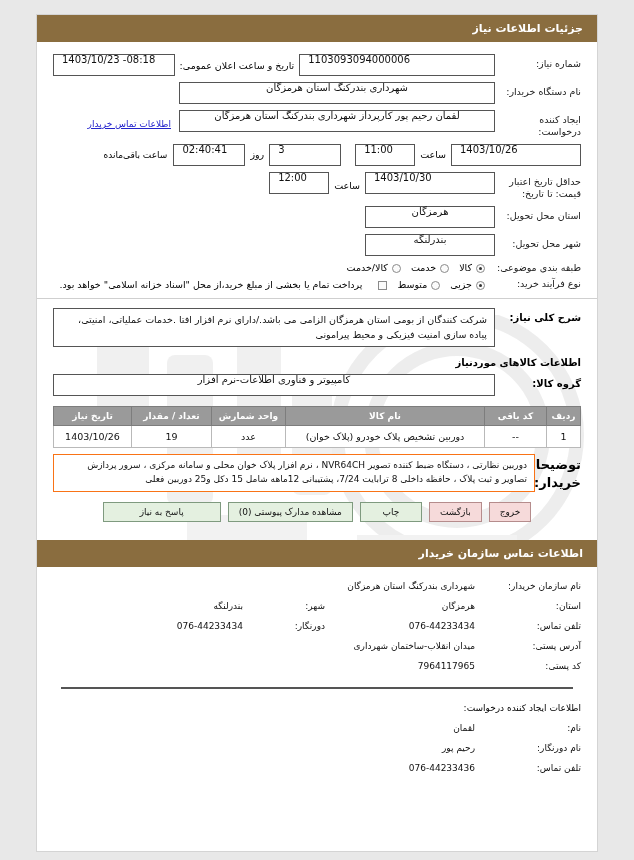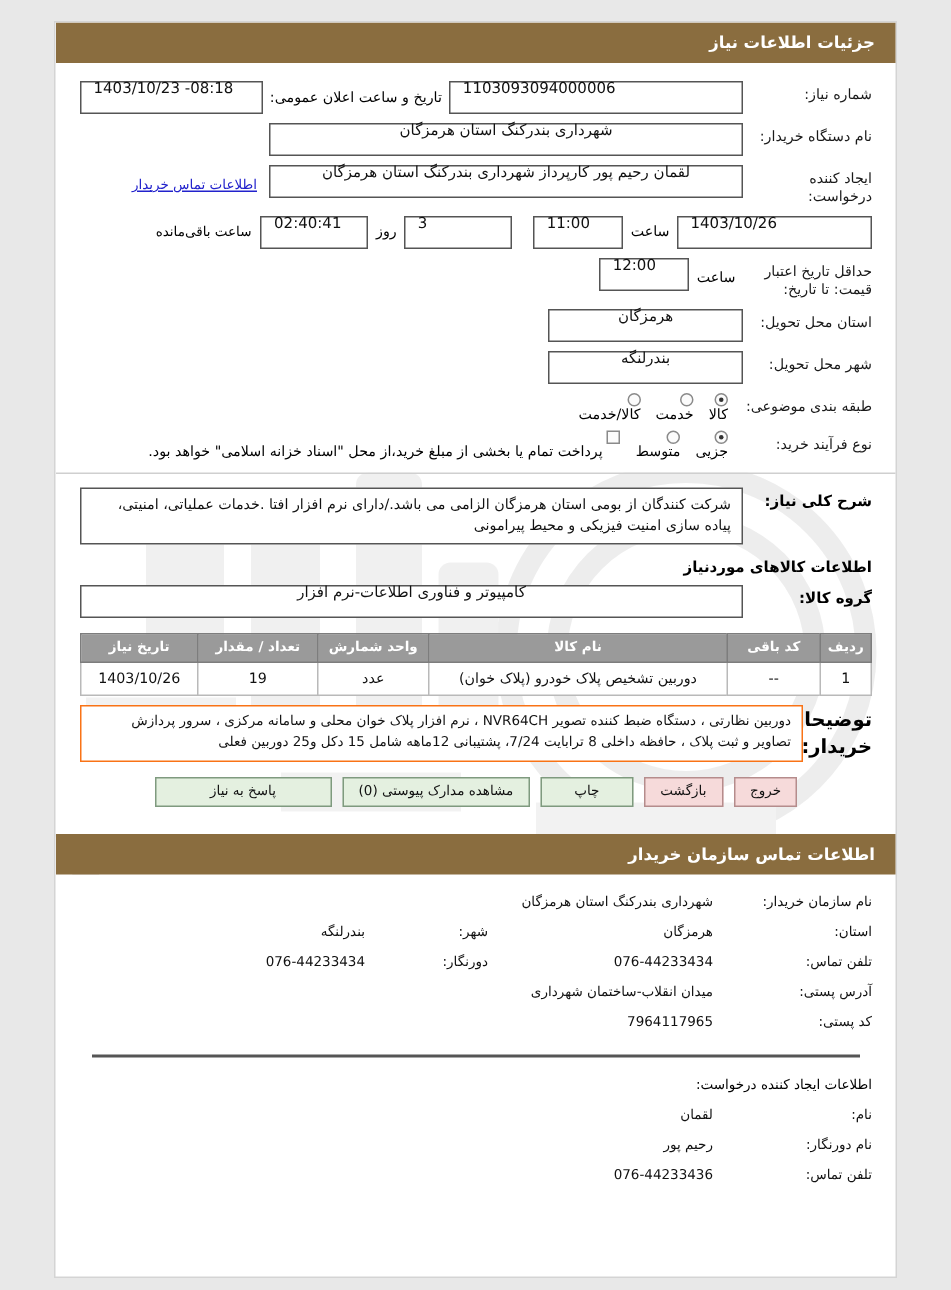--- a/index.html
+++ b/index.html
@@ -107,21 +107,21 @@
     white-space: nowrap;
   }
   
   .opt-row {
     display: flex;
     align-items: center;
     justify-content: flex-start;
     margin-bottom: 5px;
     font-size: 9.5px;
   }
-  .opt { display: flex; align-items: flex-start; margin-right: 10px; white-space: nowrap; flex-direction: column; }
+  .opt { display: flex; align-items: flex-end; margin-right: 10px; white-space: nowrap; }
   .radio {
     width: 9px; height: 9px;
     border-radius: 50%;
     border: 1px solid #8a8a8a;
     background: #fbfbfb;
     margin-left: 4px;
     display: inline-block;
     position: relative;
     flex: 0 0 9px;
   }
@@ -286,20 +286,23 @@
         </div>
         <div class="mini-lbl">روز</div>
         <div class="fld num w72">
           <span>02:40:41</span>
         </div>
         <div class="rem-lbl">ساعت باقی‌مانده</div>
       </div>
 
       <div class="row">
         <div class="lbl">حداقل تاریخ اعتبار قیمت: تا تاریخ:</div>
+        <div class="fld num w130">
+          <span>1403/10/30</span>
+        </div>
         <div class="mini-lbl">ساعت</div>
         <div class="fld num w60">
           <span>12:00</span>
         </div>
       </div>
 
       <div class="row">
         <div class="lbl">استان محل تحویل:</div>
         <div class="fld w130" style="justify-content:center;">
           <span>هرمزگان</span>

